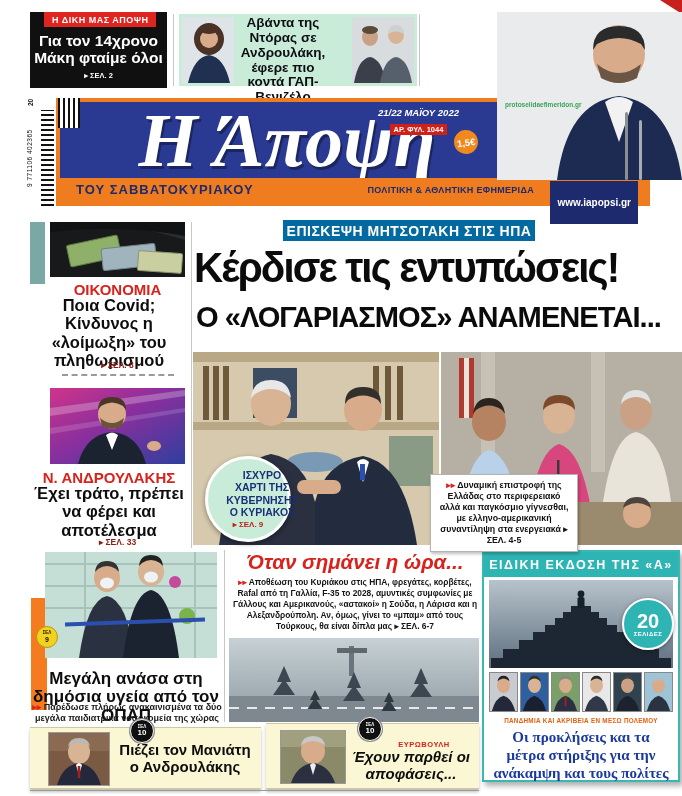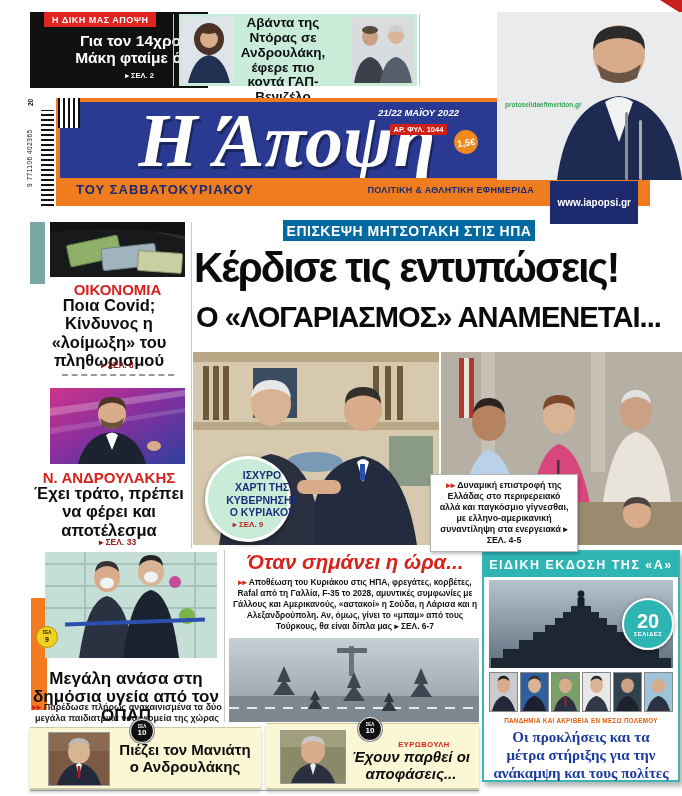--- a/index.html
+++ b/index.html
@@ -5,21 +5,21 @@
   html,body{margin:0;padding:0;background:#e9e9e7;}
   .page{position:relative;width:682px;height:796px;background:#fff;overflow:hidden;
         font-family:"Liberation Sans",sans-serif;color:#111;}
   .abs{position:absolute;}
   .photo{position:absolute;overflow:hidden;}
   .photo svg{display:block;width:100%;height:100%;}
   .vline{position:absolute;width:1px;background:#c7c7c4;}
   .hline{position:absolute;height:1px;background:#9a9a96;}
 
   
-  .teaser-black{position:absolute;background:#101010;color:#fff;padding-left:41px;}
+  .teaser-black{position:absolute;background:#101010;color:#fff;}
   .teaser-label{position:absolute;background:#e02420;color:#fff;font-weight:bold;
                 font-size:9px;letter-spacing:.5px;padding:2.5px 8px;white-space:nowrap;}
   .teaser-black-title{font-weight:bold;font-size:15.5px;line-height:1.12;text-align:center;padding-top:20px;}
   .teaser-page-sm{font-size:7.5px;font-weight:bold;text-align:center;margin-top:4px;}
   .mint{background:#c9ecd9;}
   .teaser-mid-title{font-weight:bold;font-size:13.5px;line-height:1.1;text-align:center;color:#0d0d14;}
   .red-page{color:#d42018;font-size:8px;font-weight:bold;text-align:center;margin-top:3px;}
   .teaser3-title{color:#d8221c;font-weight:bold;font-style:italic;font-size:19px;line-height:1.12;}
   .selbadge{position:absolute;border-radius:50%;background:#101010;color:#fff;border:1.5px solid #fff;
             box-shadow:0 0 0 1px #888;display:flex;flex-direction:column;align-items:center;justify-content:center;

